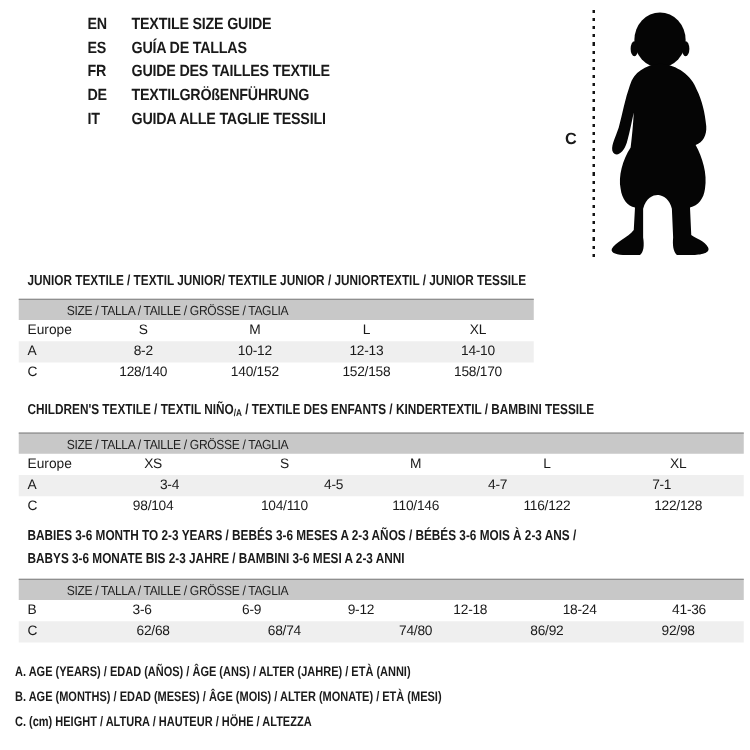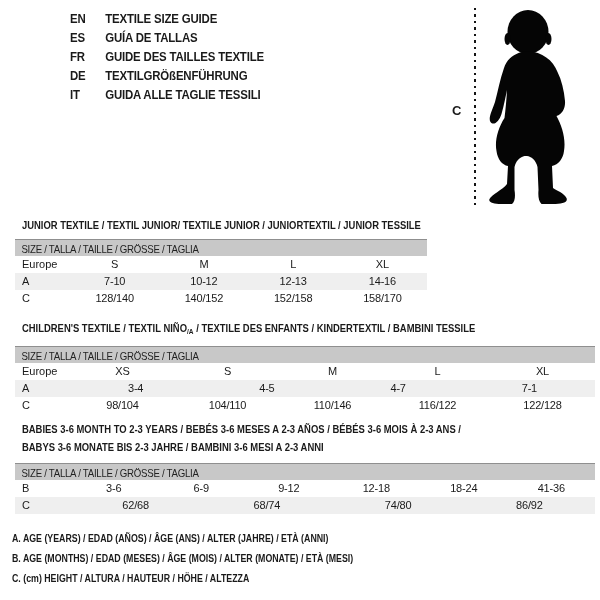--- a/index.html
+++ b/index.html
@@ -36,21 +36,21 @@
   #title-1 { top:320px; }
   #title-2 { top:421px; }
 
   
   .size-table { position:absolute; left:15px; }
   #table-0 { top:239px; width:412px; }
   #table-1 { top:346px; width:580px; }
   #table-2 { top:463px; width:580px; }
   .size-bar {
     height:17px; line-height:16px; background:#c8c8c8;
-    border-top:1px solid #8f8f8f; box-sizing:border-box; overflow:hidden;
+    border-top:1px solid #8f8f8f; box-sizing:border-box; overflow:hidden;padding-left:32px;
   }
   .size-bar span {
     display:inline-block; padding-left:7px; font-size:10.5px; letter-spacing:-0.3px;
     color:#222; transform:scaleX(0.92); transform-origin:left center; white-space:nowrap;
   }
   .trow { display:flex; height:17px; line-height:17px; font-size:11px; }
   .trow.shaded { background:#efefef; }
   .trow .lbl { flex:0 0 55px; width:55px; padding-left:7px; box-sizing:border-box; }
   .trow .cell { flex:1; text-align:center; letter-spacing:-0.2px; }
 
@@ -133,24 +133,24 @@
     <div class="size-bar"><span>SIZE / TALLA / TAILLE / GRÖSSE / TAGLIA</span></div>
     <div class="trow">
       <span class="lbl">Europe</span>
       <span class="cell">S</span>
       <span class="cell">M</span>
       <span class="cell">L</span>
       <span class="cell">XL</span>
     </div>
     <div class="trow shaded">
       <span class="lbl">A</span>
-      <span class="cell">7-10</span>
+      <span class="cell">8-2</span>
       <span class="cell">10-12</span>
       <span class="cell">12-13</span>
-      <span class="cell">14-16</span>
+      <span class="cell">14-10</span>
     </div>
     <div class="trow">
       <span class="lbl">C</span>
       <span class="cell">128/140</span>
       <span class="cell">140/152</span>
       <span class="cell">152/158</span>
       <span class="cell">158/170</span>
     </div>
   </div>
 <div class="size-table" id="table-1">
@@ -189,20 +189,21 @@
       <span class="cell">12-18</span>
       <span class="cell">18-24</span>
       <span class="cell">41-36</span>
     </div>
     <div class="trow shaded">
       <span class="lbl">C</span>
       <span class="cell">62/68</span>
       <span class="cell">68/74</span>
       <span class="cell">74/80</span>
       <span class="cell">86/92</span>
+      <span class="cell">92/98</span>
     </div>
   </div>
 
 <div class="abs" id="notes">
     <div class="note-line">A. AGE (YEARS) / EDAD (AÑOS) / ÂGE (ANS) / ALTER (JAHRE) / ETÀ (ANNI)</div>
     <div class="note-line">B. AGE (MONTHS) / EDAD (MESES) / ÂGE (MOIS) / ALTER (MONATE) / ETÀ (MESI)</div>
     <div class="note-line">C. (cm) HEIGHT / ALTURA / HAUTEUR / HÖHE / ALTEZZA</div>
   </div>
 
 </body></html>

